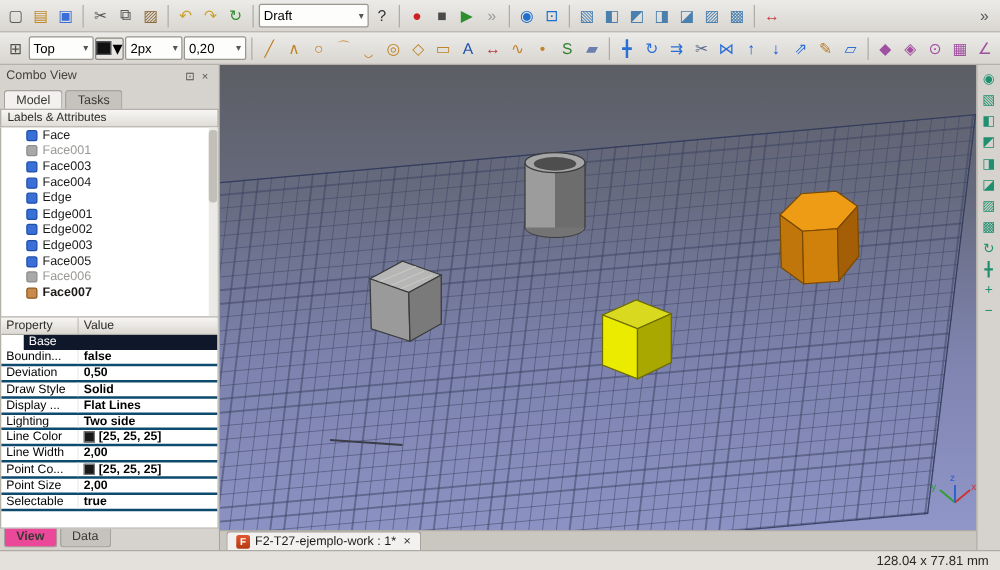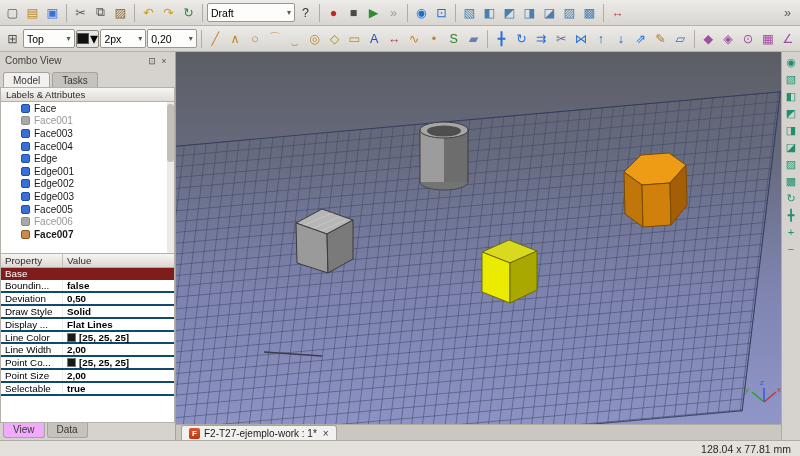--- a/index.html
+++ b/index.html
@@ -42,29 +42,29 @@
   .tree-icon.icon-selected { background:#c98a4b; border-color:#8a5a20; }
   .tree-scroll { position:absolute; right:0; top:0; width:7px; height:100%; background:#eceae6; }
   .tree-thumb { position:absolute; right:0; top:2px; width:7px; height:58px; background:#c2bfb9; border-radius:3px; }
 
   #prop-table { flex:1; background:#fff; border:1px solid #b4b1ab; border-top:none;
     font-size:9.8px; overflow:hidden; display:flex; flex-direction:column; }
   .prop-header { display:flex; height:14px; background:linear-gradient(#f7f6f4,#dcd8d3);
     border-bottom:1px solid #aeaba5; color:#2e2c28; }
   .prop-header div { padding:1px 4px; }
   .prop-header div:first-child { width:62px; border-right:1px solid #c2bfb9; }
-  .prop-group { background:#7f1d1d; color:#fff; padding:0 4px; height:12px; line-height:12px; }
+  .prop-group { background:#0f172a; color:#fff; padding:0 4px; height:12px; line-height:12px;margin-left:18px; }
   .prop-row { display:flex; height:12.9px; border-bottom:2px solid #0c4a6e; align-items:center; }
   .prop-name { width:62px; border-right:1px solid #edebe7; padding:0 4px; white-space:nowrap; overflow:hidden; height:100%; line-height:12.5px; }
   .prop-value { flex:1; padding:0 4px; display:flex; align-items:center; gap:3px; white-space:nowrap; overflow:hidden;font-weight:bold; }
   .swatch { width:9px; height:9px; border:1px solid #777; flex:none; }
   .bottom-tabs { height:17px; display:flex; padding-left:3px; gap:2px; align-items:flex-start; background:#d6d3ce; }
   .btab { font-size:10px; padding:1px 9px 2px; border:1px solid #a6a39d; border-top:none;
     border-radius:0 0 3px 3px; background:#c6c3be; color:#3a3834; }
-  .btab.active { background:#f0abfc; }
+  .btab.active { background:#ec4899;font-weight:bold; }
 
   
   #viewport { position:absolute; left:176px; top:52px; width:605px; height:372px; overflow:hidden; }
   #grid-plane { position:absolute; left:-15px; top:95px; width:620px; height:320px;
     transform:matrix(1,-0.09,-0.12,1,0,0); transform-origin:0 0;
     background:
       repeating-linear-gradient(90deg, rgba(58,66,96,0.5) 0 1px, transparent 1px 11px),
       repeating-linear-gradient(0deg, rgba(58,66,96,0.5) 0 1px, transparent 1px 11px),
       rgba(110,118,160,0.10);
     border:1px solid rgba(48,56,90,0.85); }
@@ -264,20 +264,26 @@
         <div class="prop-row">
           <div class="prop-name">Draw Style</div>
           <div class="prop-value">
             <span>Solid</span>
           </div>
         </div>
         <div class="prop-row">
           <div class="prop-name">Display ...</div>
           <div class="prop-value">
             <span>Flat Lines</span>
+          </div>
+        </div>
+        <div class="prop-row">
+          <div class="prop-name">Lighting</div>
+          <div class="prop-value">
+            <span>Two side</span>
           </div>
         </div>
         <div class="prop-row">
           <div class="prop-name">Line Color</div>
           <div class="prop-value">
             <span class="swatch" style="background: rgb(25, 25, 25);"></span>
             <span>[25, 25, 25]</span>
           </div>
         </div>
         <div class="prop-row">

